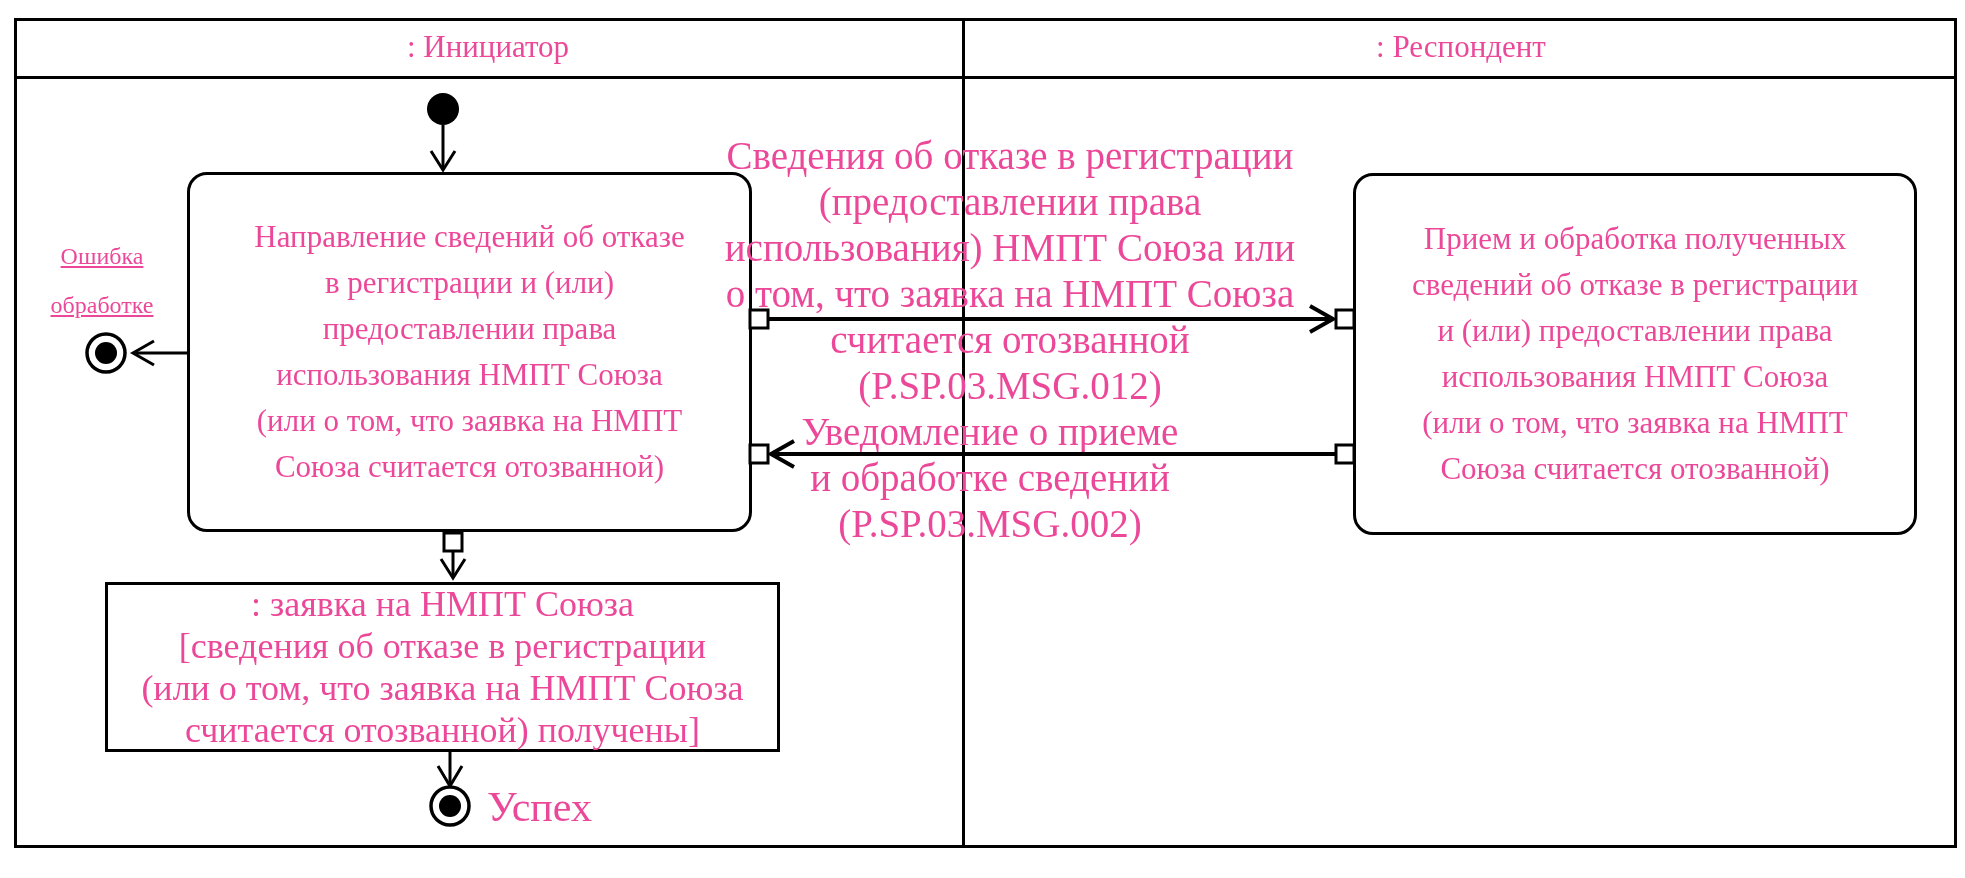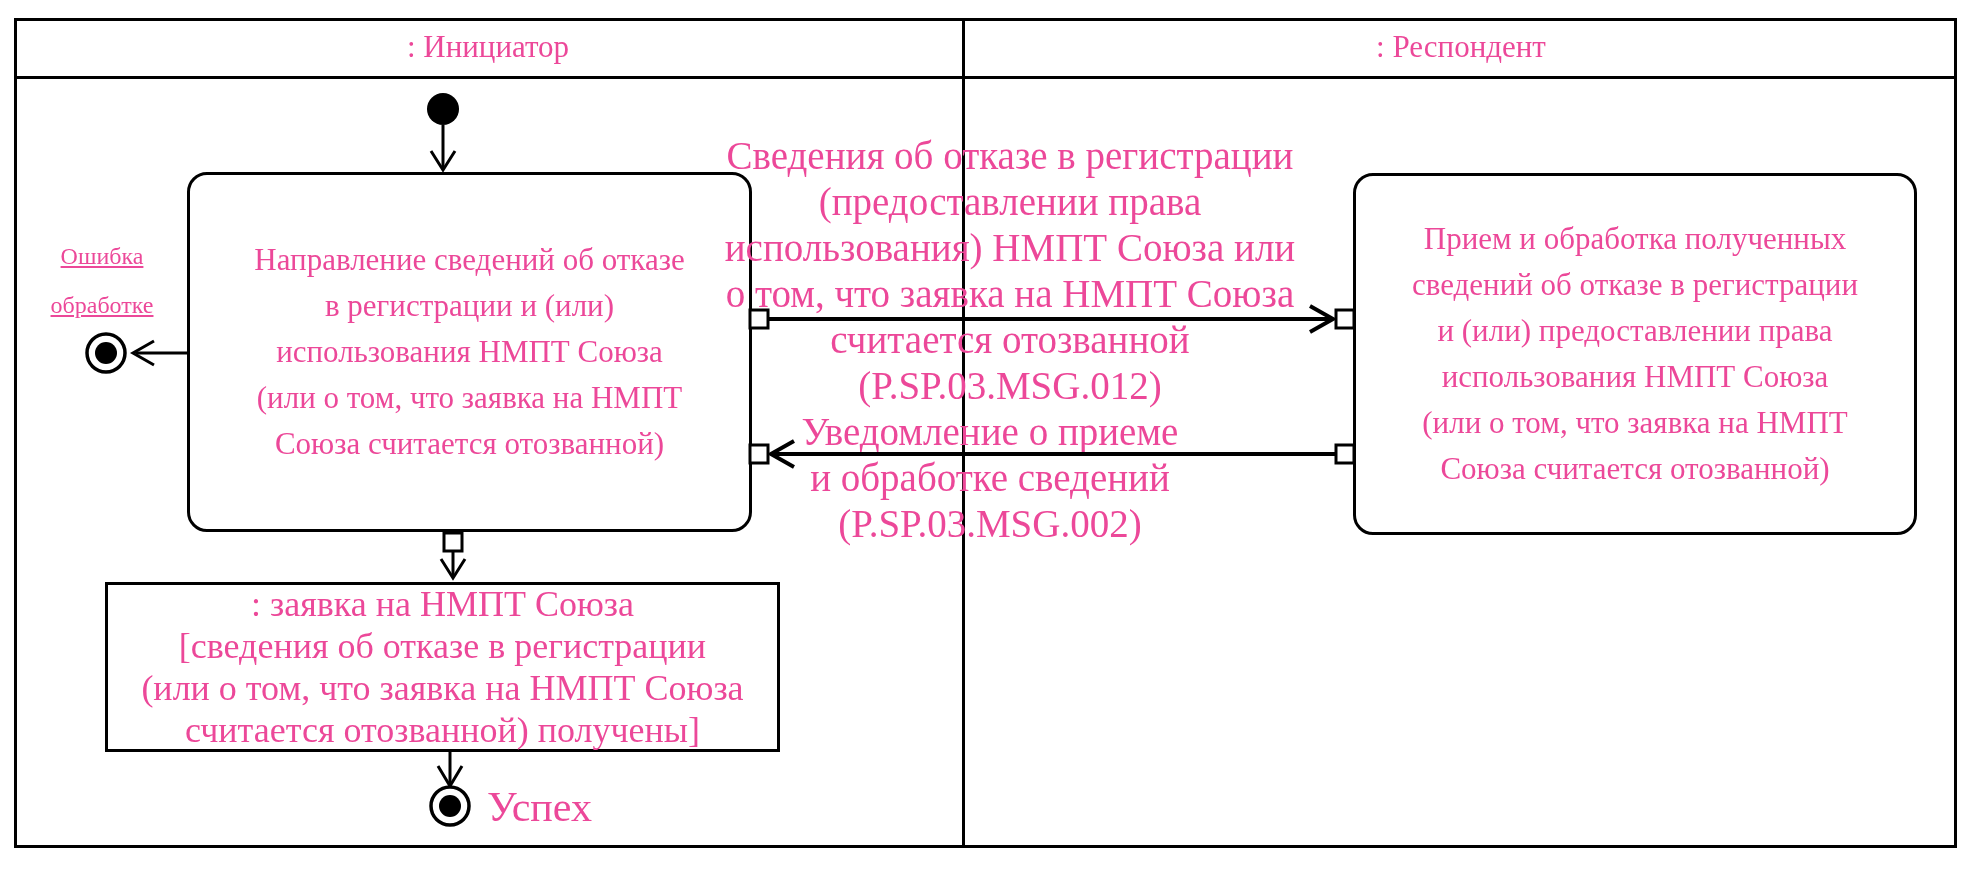--- a/index.html
+++ b/index.html
@@ -74,20 +74,21 @@
   <div class="abs lane-header lane-header-left">
     <span>: Инициатор</span>
   </div>
   <div class="abs lane-header lane-header-right">
     <span>: Респондент</span>
   </div>
 
   <div class="abs action-box action-initiator">
     <div>Направление сведений об отказе</div>
     <div>в регистрации и (или)</div>
+    <div>предоставлении права</div>
     <div>использования НМПТ Союза</div>
     <div>(или о том, что заявка на НМПТ</div>
     <div>Союза считается отозванной)</div>
   </div>
 
   <div class="abs action-box action-respondent">
     <div>Прием и обработка полученных</div>
     <div>сведений об отказе в регистрации</div>
     <div>и (или) предоставлении права</div>
     <div>использования НМПТ Союза</div>

